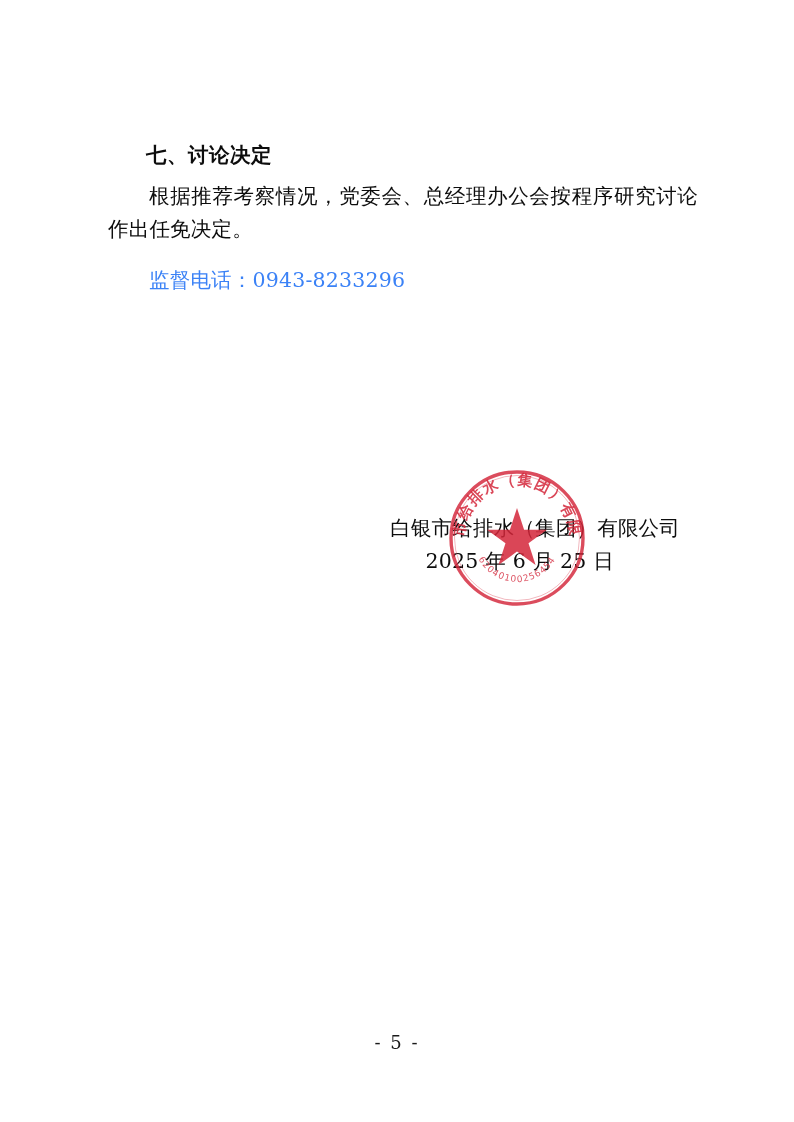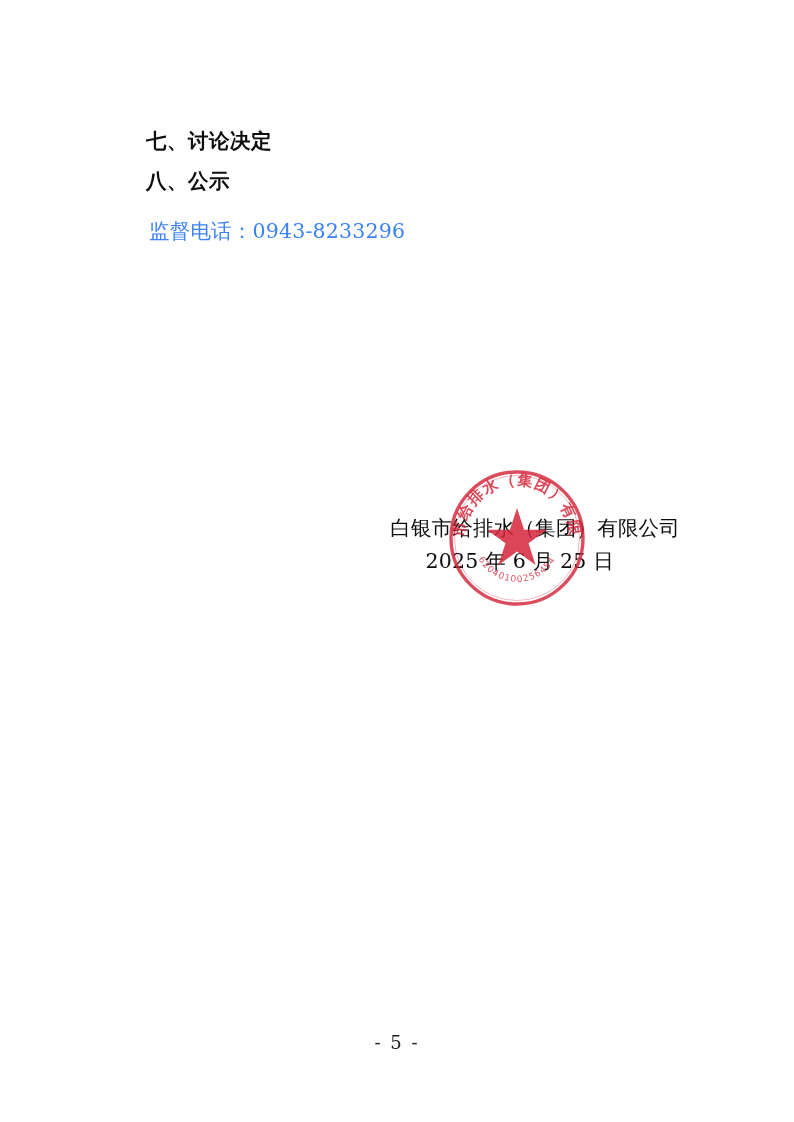--- a/index.html
+++ b/index.html
@@ -19,21 +19,21 @@
   .page {
     position: absolute;
     top: 0; left: 0;
     width: 794px;
     height: 1122px;
   }
 
   .content {
     position: absolute;
     left: 108px;
-    top: 126px;
+    top: 140px;
     width: 590px;
   }
 
   .heading {
     font-size: 20.5px;
     font-weight: bold;
     letter-spacing: 0.5px;
     margin: 0 0 9px 0;
     padding-left: 38px;
     line-height: 1.5;
@@ -109,22 +109,22 @@
   }
 </style>
 </head>
 <body>
 
 <div class="page">
 
   <div class="content">
 
     <h2 class="heading">七、讨论决定</h2>
+    <p class="para tight">根据推荐考察情况，党委会、总经理办公会按程序研究讨论作出任免决定。</p>
 
-    <h2 class="heading">八、公示</h2>
 
     <p class="phone-line">监督电话：0943-8233296</p>
 
   </div>
 
   <div class="signature-block">
     <div class="sig-org">白银市给排水（集团）有限公司</div>
     <div class="sig-date">2025 年 6 月 25 日</div>
   </div>
 

